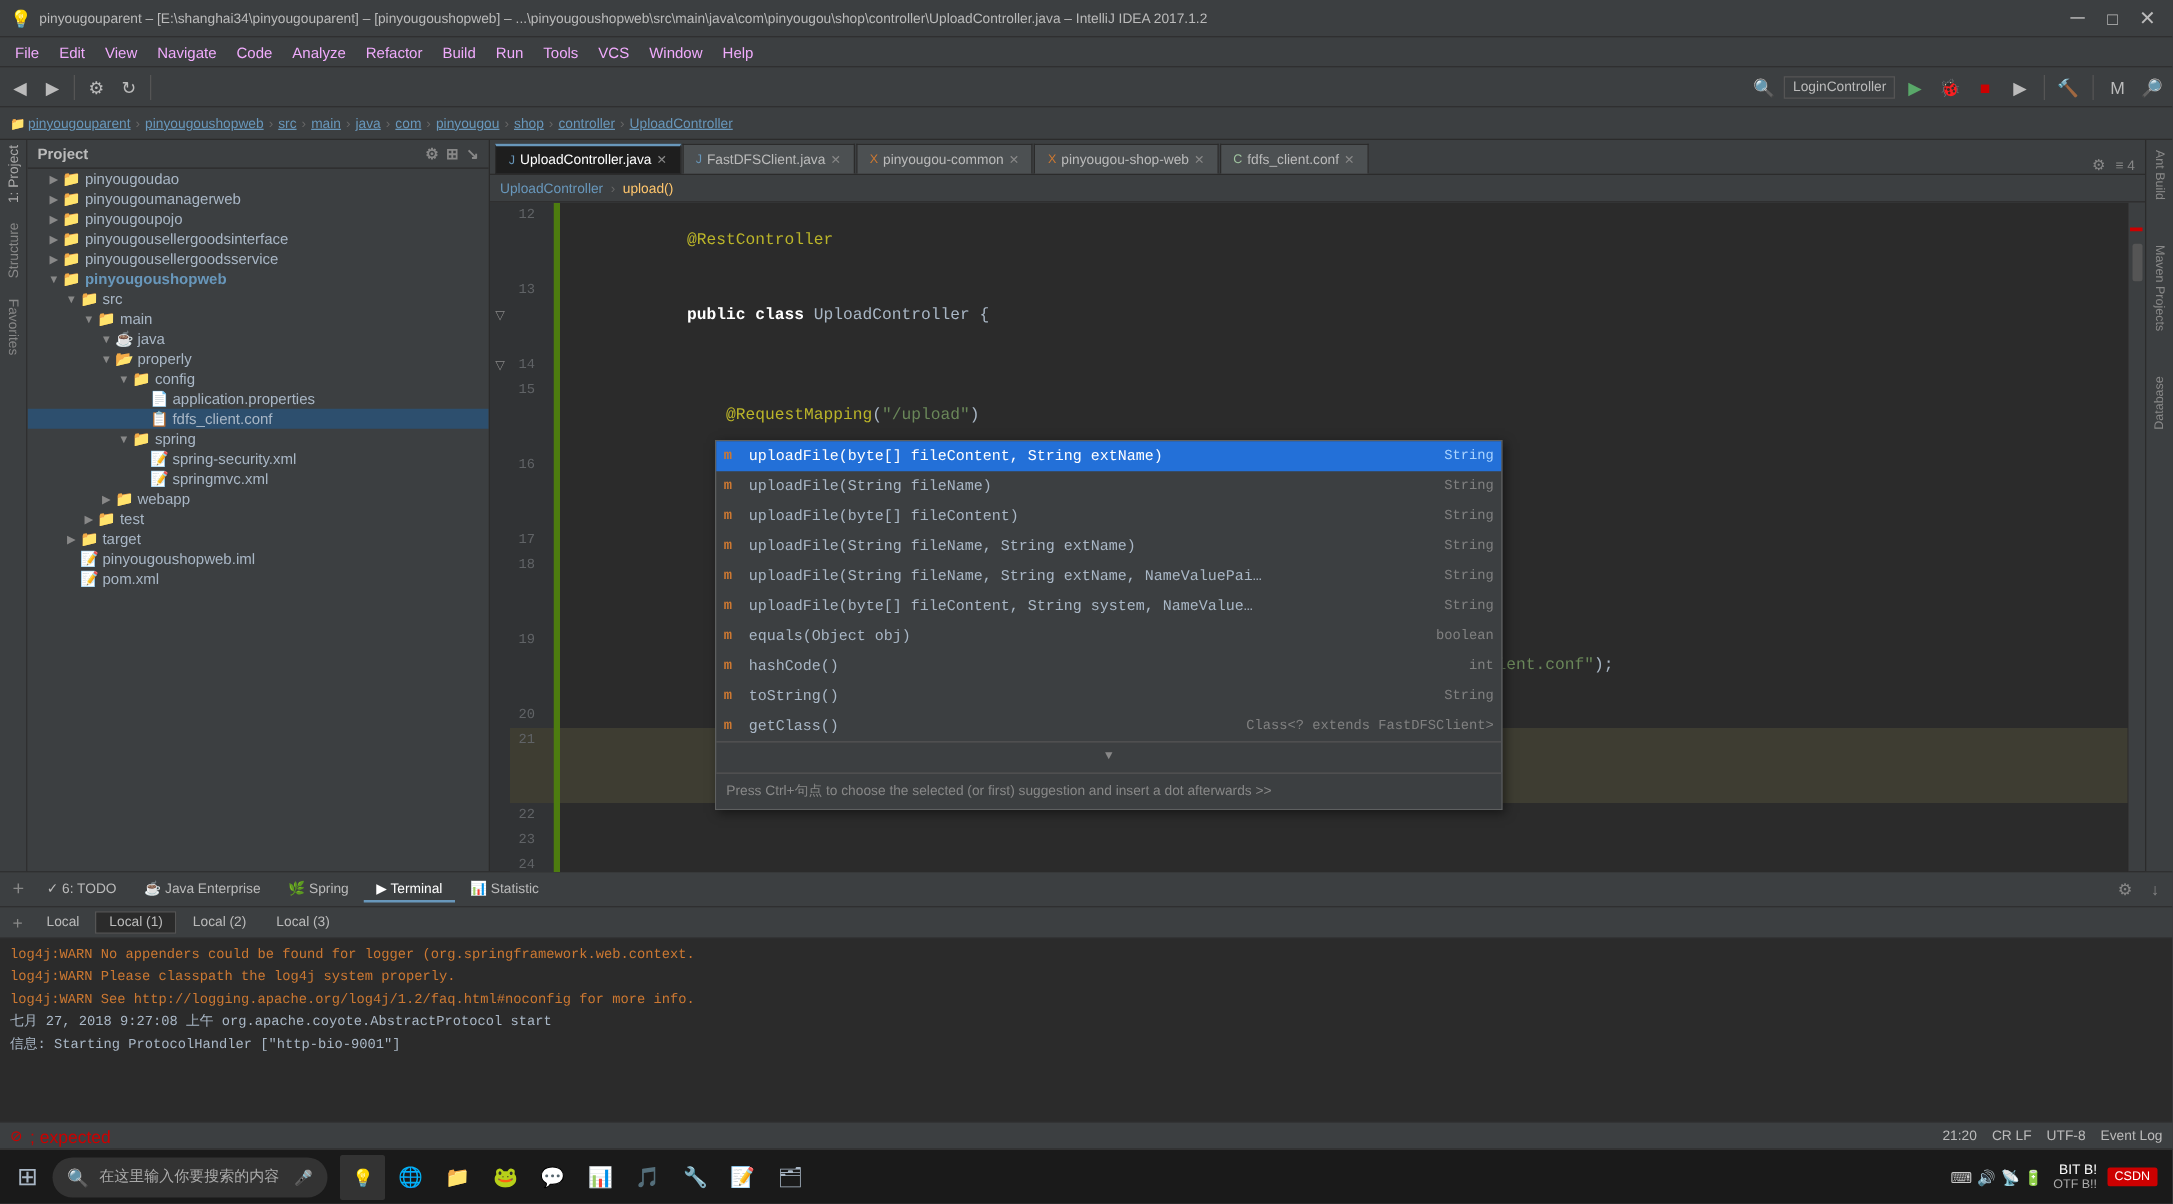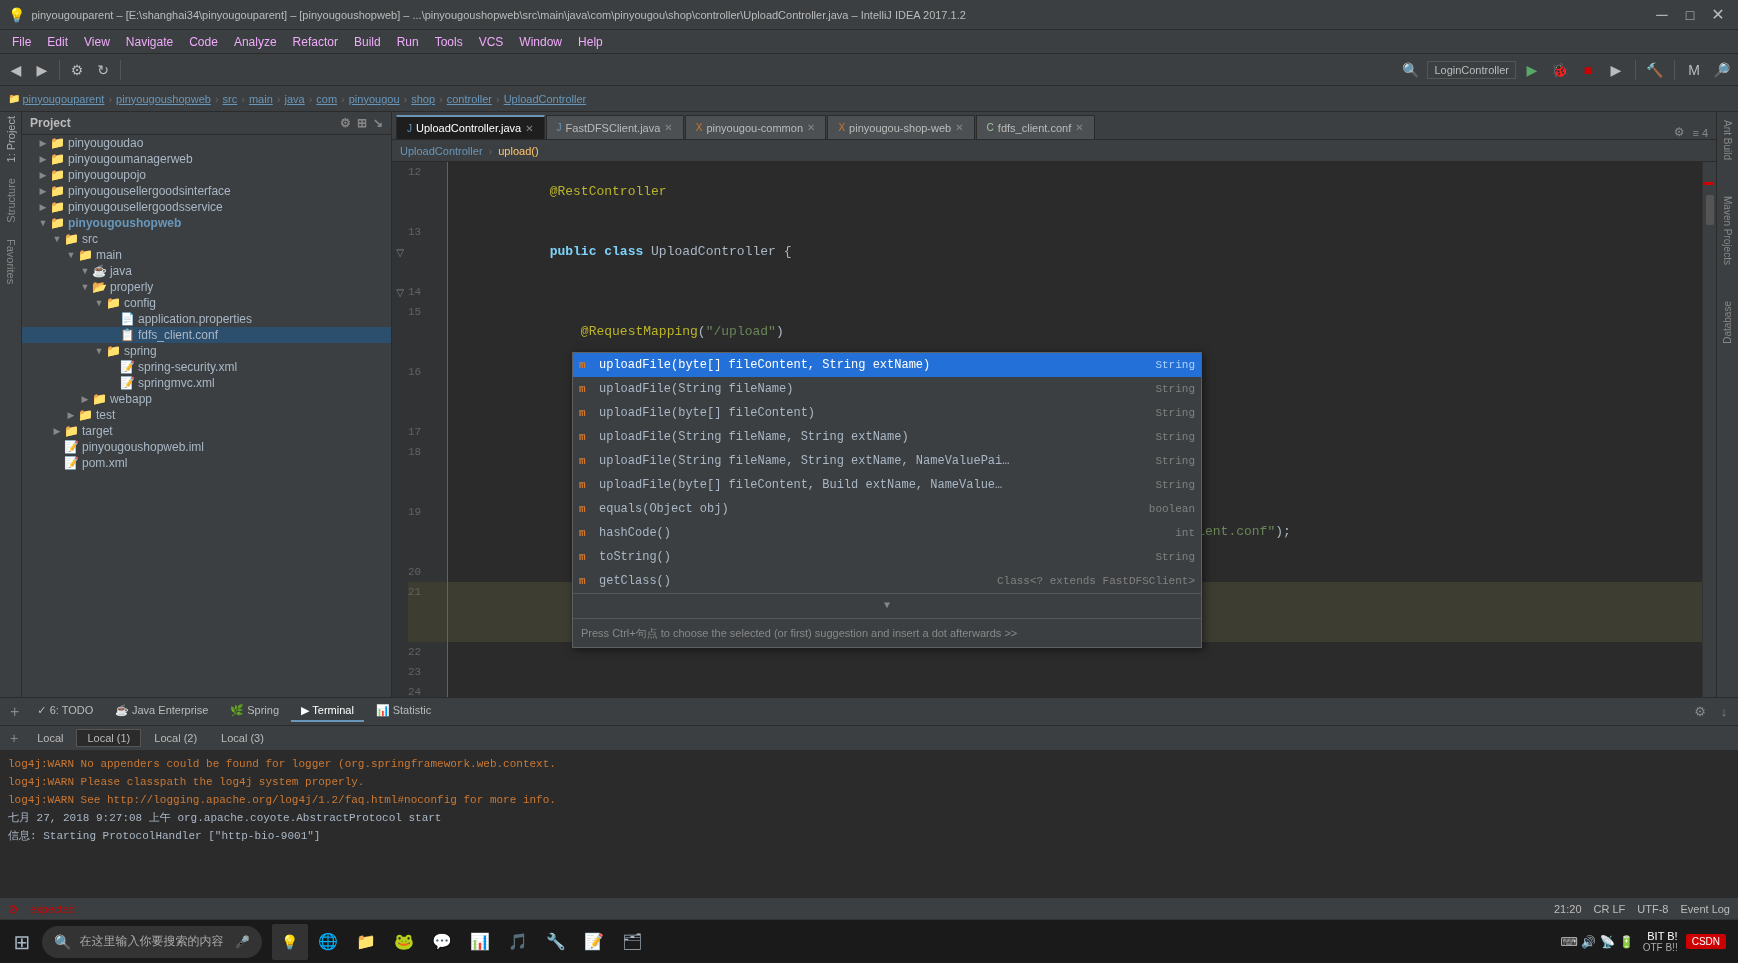--- a/index.html
+++ b/index.html
@@ -130,27 +130,27 @@
     .code-line {
       display: flex;
       font-family: 'Courier New', monospace;
       font-size: 13px;
       line-height: 20px;
       min-height: 20px;
     }
     .line-num {
       width: 40px;
       min-width: 40px;
-      text-align: left;
+      text-align: center;
       padding-right: 8px;
       color: #606366;
       background: #313335;
       user-select: none;
       font-size: 11px;
-      border-right: 1px solid #4d7c0f;
+      border-right: 5px solid #4d7c0f;
     }
     .line-content {
       flex: 1;
       padding-left: 8px;
       white-space: pre;
     }
 
     
     #autocomplete {
       position: absolute;
@@ -618,21 +618,21 @@
         <div class="code-line">
           <div class="line-num">12</div>
           <div class="line-content">
             <span style="color:#bbb529;">@RestController</span>
           </div>
         </div>
 
         <div class="code-line">
           <div class="line-num">13</div>
           <div class="line-content">
-            <span style="color:#7dd3fc; font-weight:bold;">public class </span><span style="color:#a9b7c6;">UploadController {</span>
+            <span style="color:#ffffff; font-weight:bold;">public class </span><span style="color:#a9b7c6;">UploadController {</span>
           </div>
         </div>
 
         <div class="code-line">
           <div class="line-num">14</div>
           <div class="line-content"></div>
         </div>
 
         <div class="code-line">
           <div class="line-num">15</div>
@@ -720,21 +720,21 @@
           </div>
 
           <div class="ac-item">
             <span style="color:#cc7832; width:14px; font-size:11px; font-weight:bold;">m</span>
             <span class="ac-text">uploadFile(String fileName, String extName, NameValuePai…</span>
             <span class="ac-type">String</span>
           </div>
 
           <div class="ac-item">
             <span style="color:#cc7832; width:14px; font-size:11px; font-weight:bold;">m</span>
-            <span class="ac-text">uploadFile(byte[] fileContent, Build extName, NameValue…</span>
+            <span class="ac-text">uploadFile(byte[] fileContent, String system, NameValue…</span>
             <span class="ac-type">String</span>
           </div>
 
           <div class="ac-item">
             <span style="color:#cc7832; width:14px; font-size:11px; font-weight:bold;">m</span>
             <span class="ac-text">equals(Object obj)</span>
             <span class="ac-type">boolean</span>
           </div>
 
           <div class="ac-item">
@@ -826,21 +826,21 @@
     <div class="term-line term-warn">log4j:WARN Please classpath the log4j system properly.</div>
     <div class="term-line term-warn">log4j:WARN See http://logging.apache.org/log4j/1.2/faq.html#noconfig for more info.</div>
     <div class="term-line">七月 27, 2018 9:27:08 上午 org.apache.coyote.AbstractProtocol start</div>
     <div class="term-line">信息: Starting ProtocolHandler ["http-bio-9001"]</div>
   </div>
 </div>
 
 <div id="status-bar">
   <div class="status-left">
     <span style="color:#cc0000; font-size:12px;">⊘</span>
-    <span style="color:#cc0000; font-size:11px;">; expected</span>
+    <span style="color:#cc0000; font-size:14px;">; expected</span>
   </div>
   <div class="status-right">
     <span class="status-item">21:20</span>
     <span class="status-item">CR LF</span>
     <span class="status-item">UTF-8</span>
     <span class="status-item">Event Log</span>
   </div>
 </div>
 
 <div id="taskbar">

